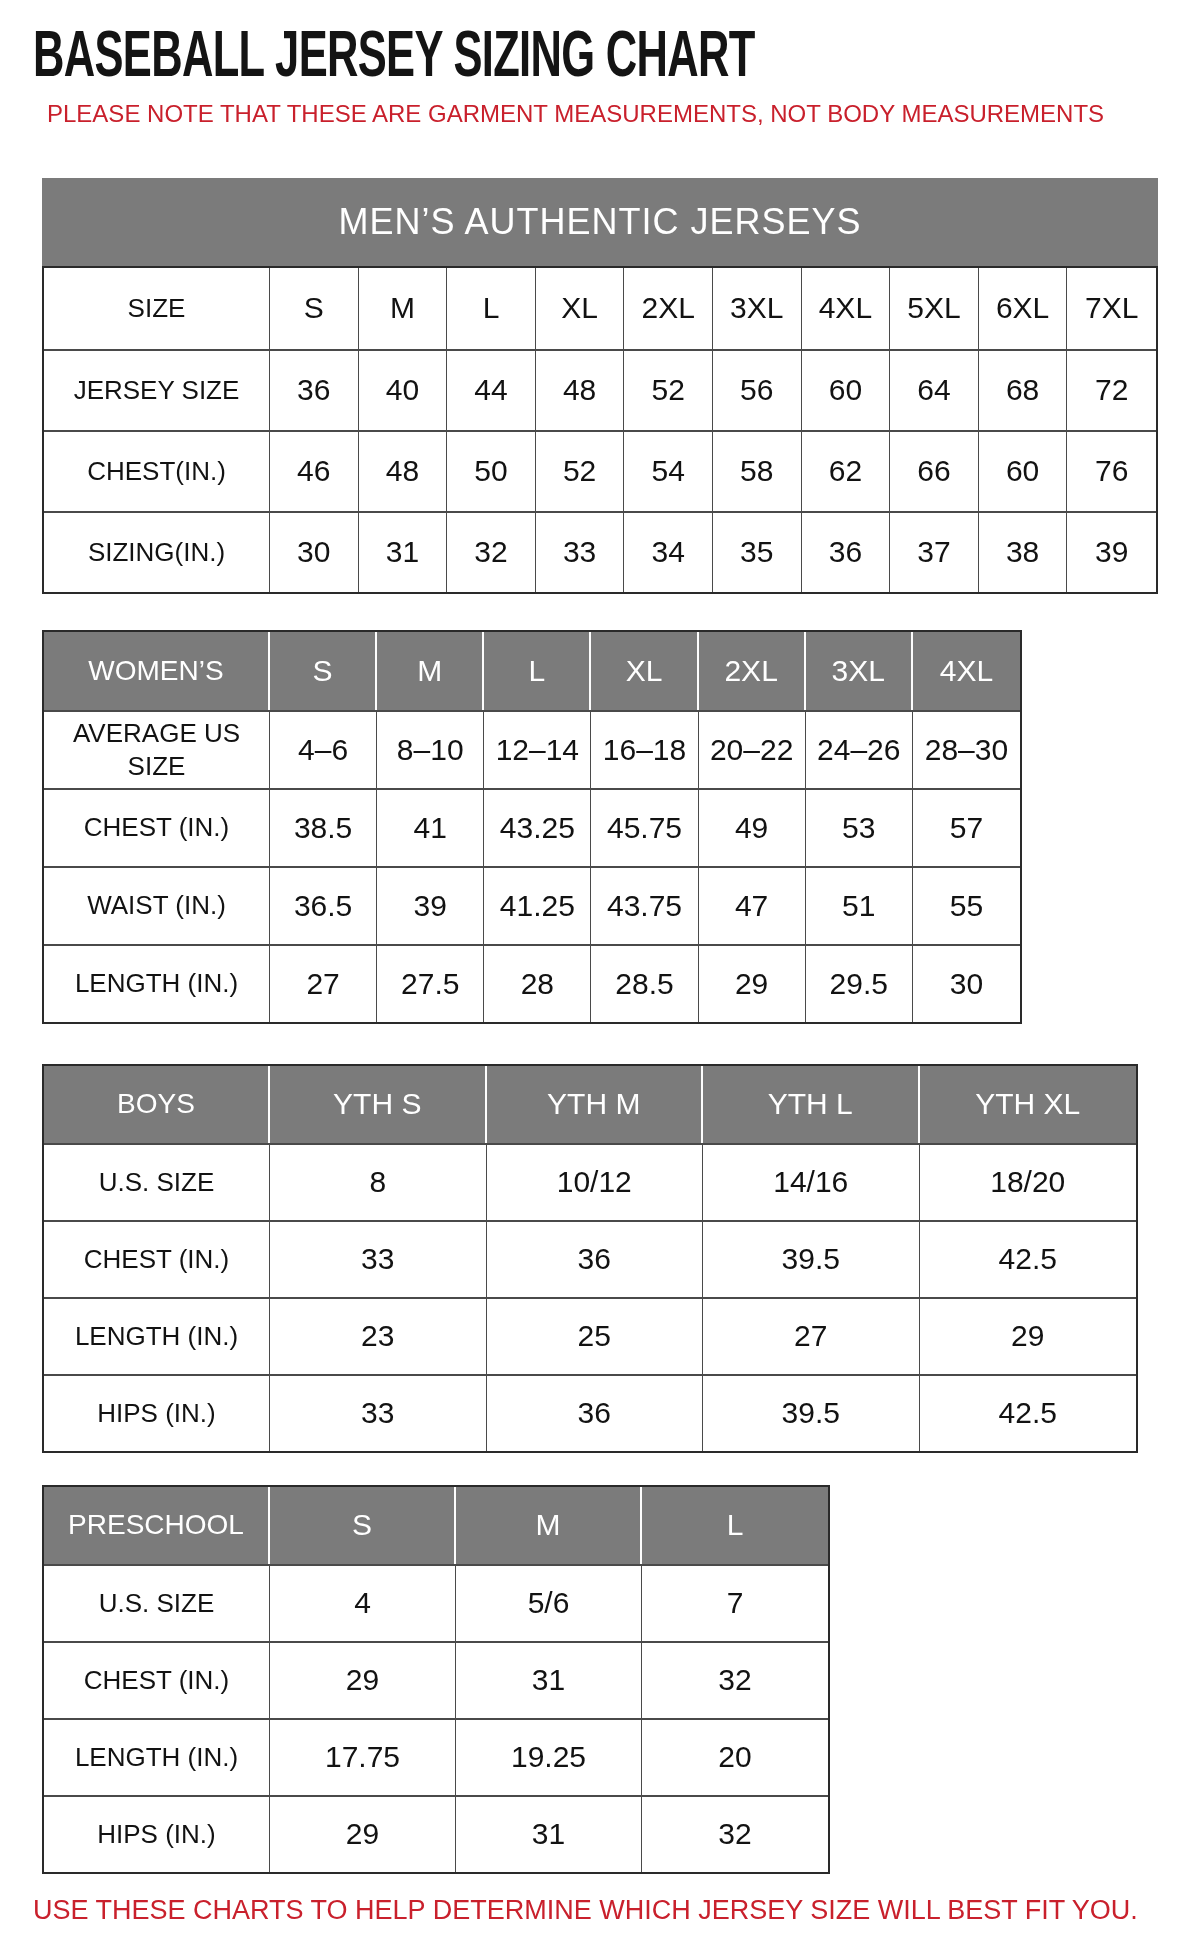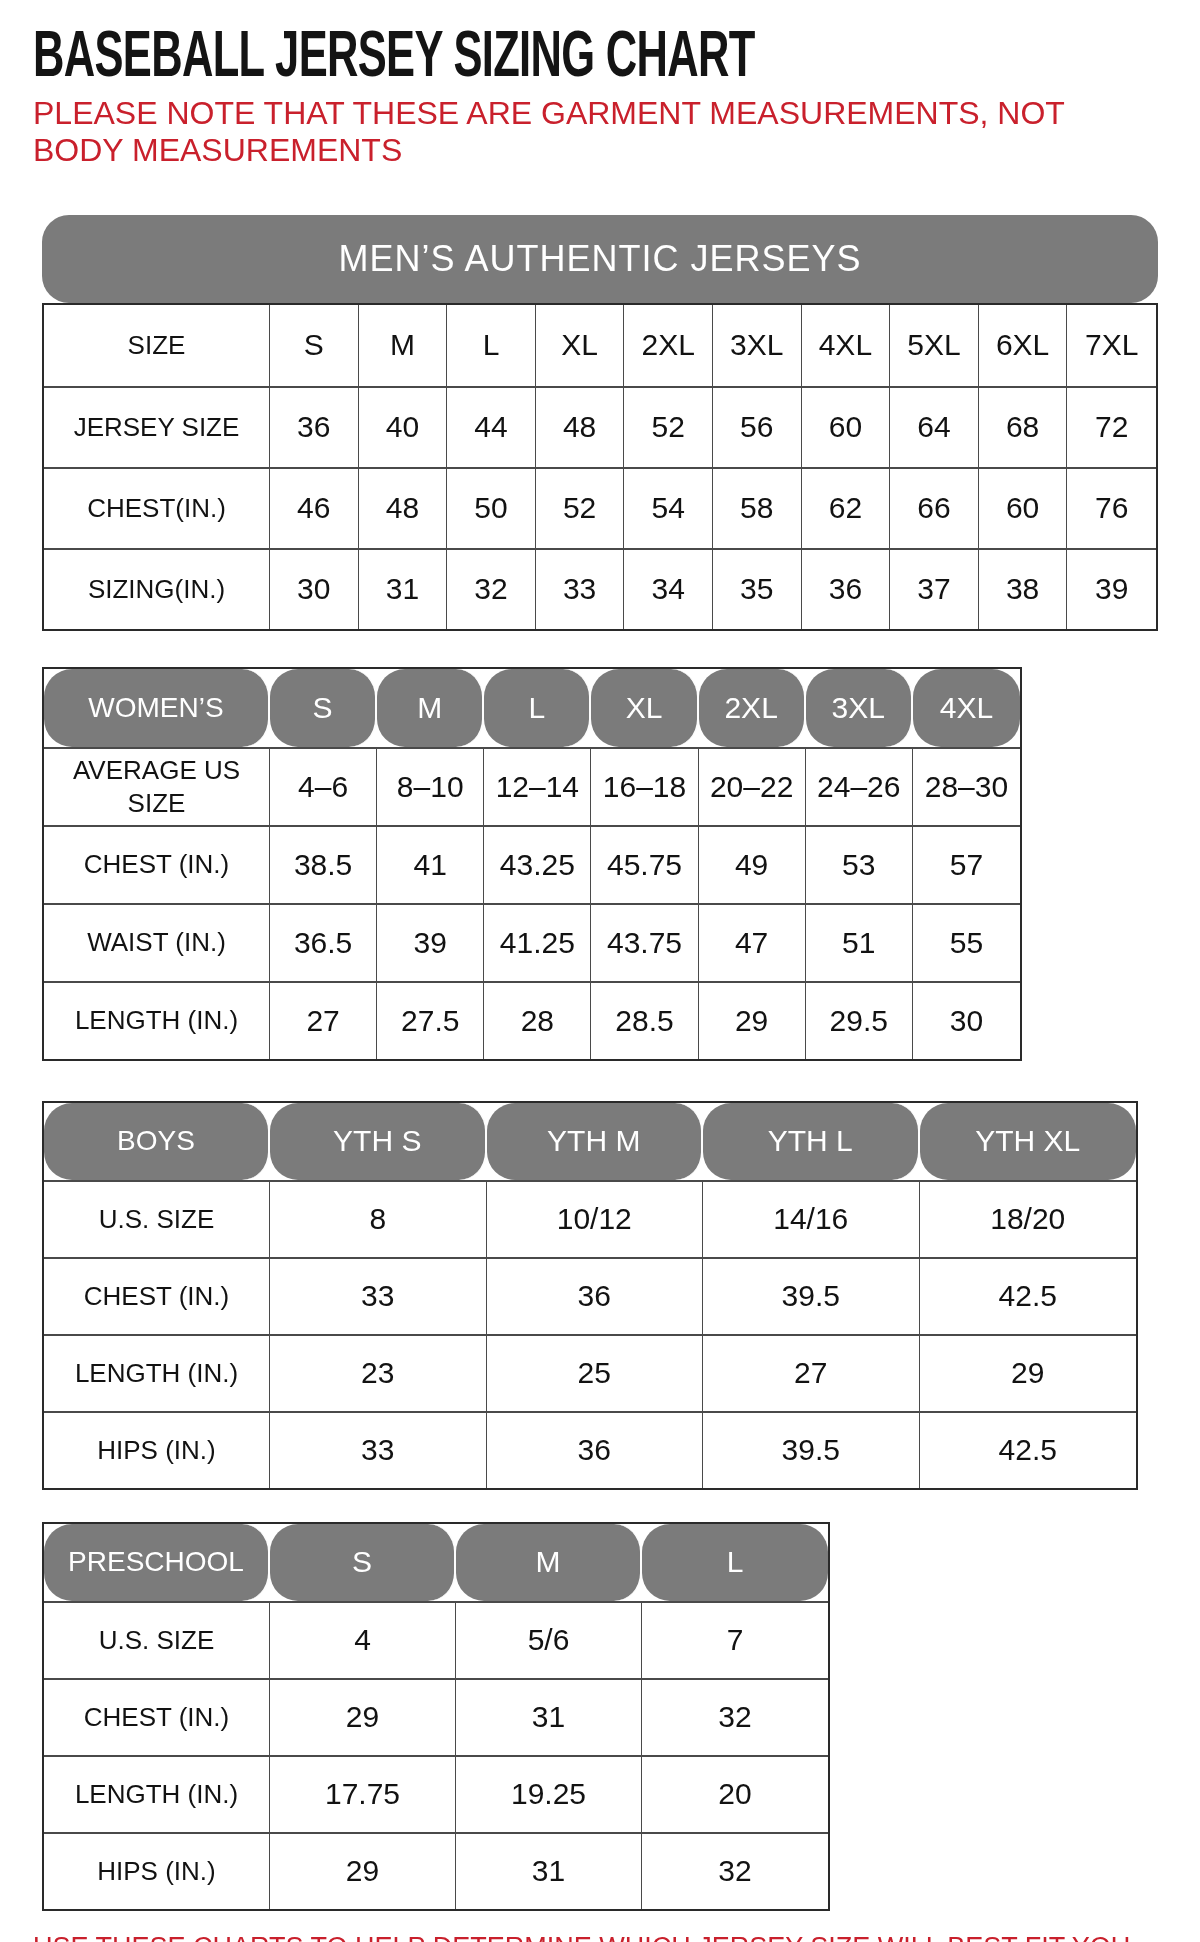--- a/index.html
+++ b/index.html
@@ -20,54 +20,54 @@
   .page{width:1200px;height:1942px;position:relative;background:#fff;}
 
   .page-title{
     margin:24px 0 0 33px;
     font-size:64px;font-weight:800;line-height:0.95;
     letter-spacing:-1px;color:#141414;
     transform:scaleX(0.68);transform-origin:left center;
     white-space:nowrap;
   }
   .top-note{
-    margin:10px 0 0 33px;max-width:1070px;
-    font-size:32px;line-height:37px;font-weight:500;
+    margin:10px 0 0 47px;max-width:1070px;
+    font-size:24px;line-height:37px;font-weight:500;
     color:var(--red);
   }
   .bottom-note{
     margin:21px 0 0 33px;
     font-size:27px;font-weight:500;color:var(--red);
     white-space:nowrap;
   }
 
   .table-wrap{margin-left:42px;}
   .t-mens{width:1116px;--row-h:81px;margin-top:46px;}
   .t-womens{width:980px;--row-h:78px;margin-top:36px;}
   .t-boys{width:1096px;--row-h:77px;margin-top:40px;}
   .t-preschool{width:788px;--row-h:77px;margin-top:32px;}
 
   .band{
     height:88px;background:var(--gray);color:#ffffff;
     display:flex;align-items:center;justify-content:center;
-    font-size:36px;font-weight:500;letter-spacing:1px;border-radius:27px;
+    font-size:36px;font-weight:500;letter-spacing:1px;
   }
   .grid{
     display:grid;grid-auto-rows:var(--row-h);
     border:2px solid var(--border);
     background:#fff;
   }
   .cell{
     display:flex;align-items:center;justify-content:center;
     text-align:center;
   }
   .head{background:#fff;color:var(--ink);font-size:30px;border-right:1px solid var(--sep);}
   .body{background:#fff;color:var(--ink);font-size:30px;border-right:1px solid var(--sep);border-top:2px solid var(--sep);}
   .label{font-size:26px;line-height:1.28;padding:0 12px;}
-  .gray{background:var(--gray);color:#ffffff;border-right:2px solid #fdfdfd;border-top:none;font-size:30px;border-radius:28px;}
+  .gray{background:var(--gray);color:#ffffff;border-right:2px solid #fdfdfd;border-top:none;font-size:30px;}
   .gray.label{font-size:28px;}
   .last{border-right:none!important;}
 </style>
 </head>
 <body>
 
 <div class="page">
   <h1 class="page-title">BASEBALL JERSEY SIZING CHART</h1>
   <p class="top-note">PLEASE NOTE THAT THESE ARE GARMENT MEASUREMENTS, NOT BODY MEASUREMENTS</p>
 

